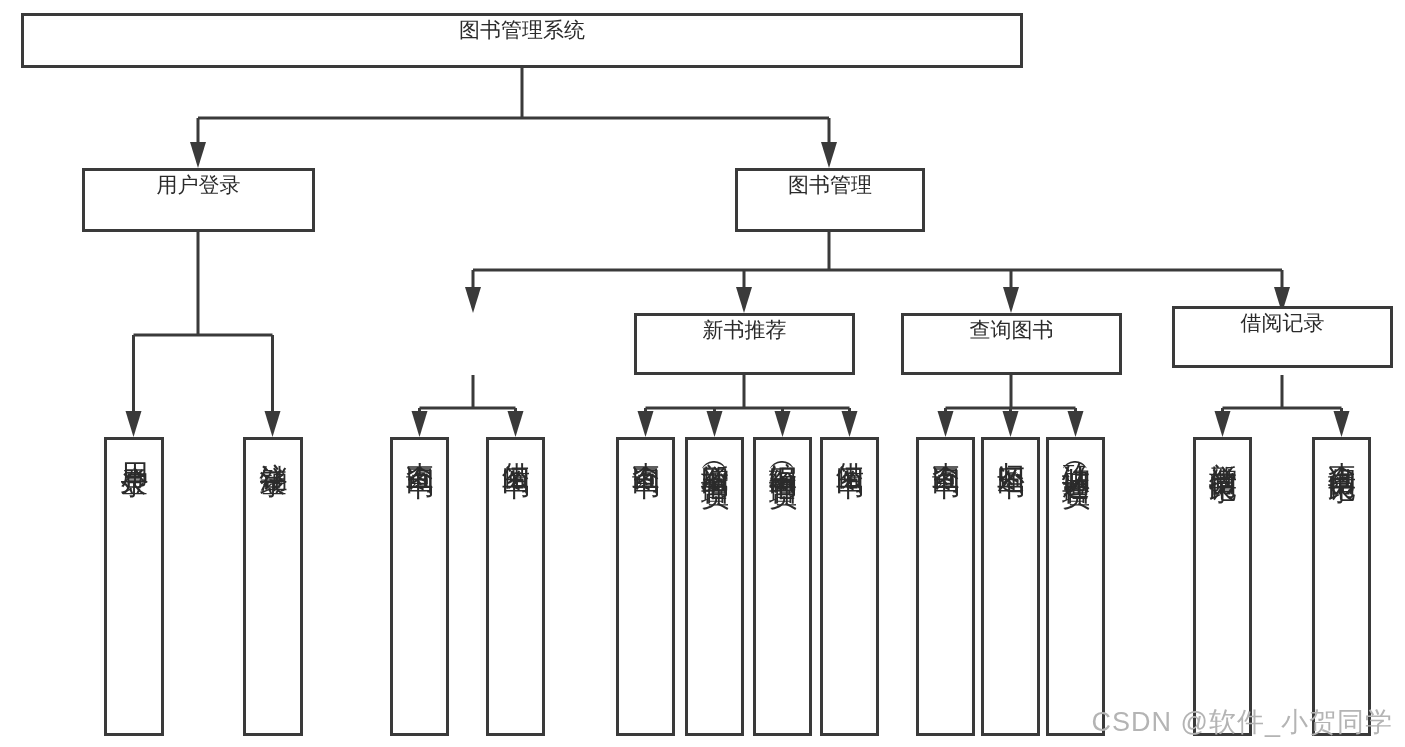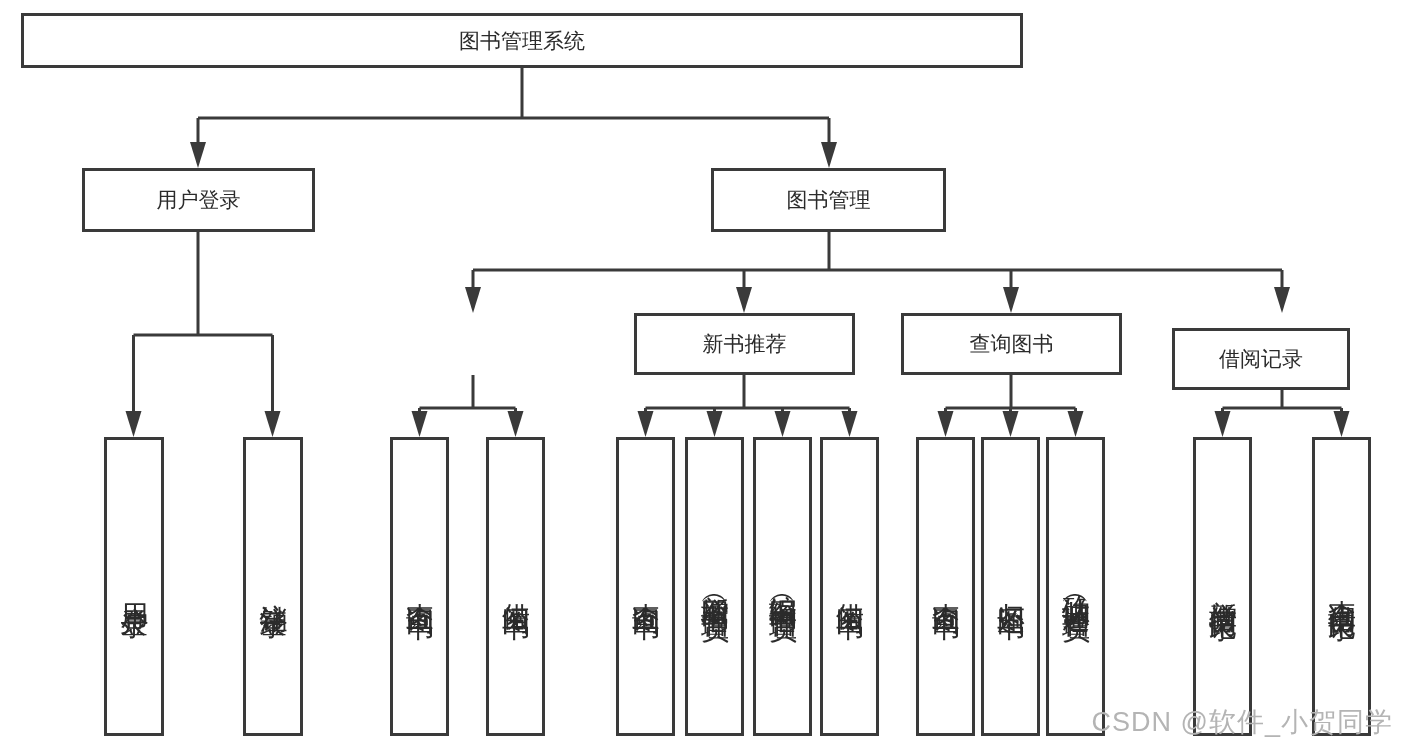--- a/index.html
+++ b/index.html
@@ -3,21 +3,21 @@
 <meta charset="utf-8">
 <style>
   html,body{margin:0;padding:0;background:#ffffff;}
   .canvas{
     position:relative;width:1405px;height:747px;background:#ffffff;
     font-family:"Liberation Sans",sans-serif;overflow:hidden;
   }
   .connectors{position:absolute;left:0;top:0;width:1405px;height:747px;}
   .node{
     position:absolute;background:#ffffff;border:3px solid #3a3a3a;
-    display:flex;align-items:center;justify-content:center;
+    display:flex;align-items:flex-start;justify-content:center;
     color:#2b2b2b;box-sizing:border-box;
   }
   .node.h{font-size:21px;}
   .node.v span{
     writing-mode:vertical-rl;text-orientation:mixed;
     font-size:28px;letter-spacing:3px;line-height:1;
   }
   .watermark{
     position:absolute;right:12px;bottom:7px;font-size:27px;
     color:#b4b4b4;z-index:5;letter-spacing:1px;
@@ -61,31 +61,31 @@
     </g>
   </svg>
 
   <div class="node h" style="left:21px;top:13px;width:1002px;height:55px">
     <span>图书管理系统</span>
   </div>
 
   <div class="node h" style="left:82px;top:168px;width:233px;height:64px">
     <span>用户登录</span>
   </div>
-  <div class="node h" style="left:711px;top:168px;width:235px;height:64px">
+  <div class="node h" style="left:735px;top:168px;width:190px;height:64px">
     <span>图书管理</span>
   </div>
 
   <div class="node h" style="left:634px;top:313px;width:221px;height:62px">
     <span>新书推荐</span>
   </div>
   <div class="node h" style="left:901px;top:313px;width:221px;height:62px">
     <span>查询图书</span>
   </div>
-  <div class="node h" style="left:1172px;top:328px;width:178px;height:62px">
+  <div class="node h" style="left:1172px;top:306px;width:221px;height:62px">
     <span>借阅记录</span>
   </div>
 
   <div class="node v" style="left:104px;top:437px;width:60px;height:299px">
     <span>用户登录</span>
   </div>
   <div class="node v" style="left:243px;top:437px;width:60px;height:299px">
     <span>注销登录</span>
   </div>
 

